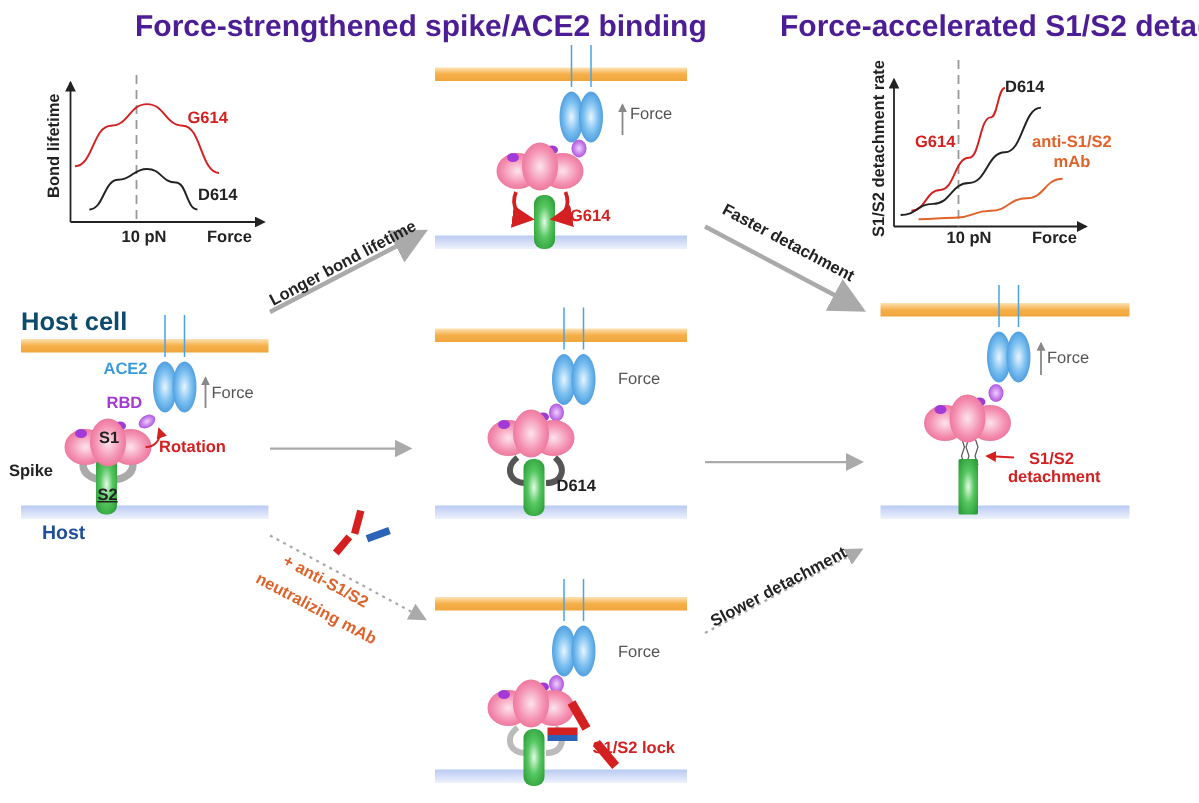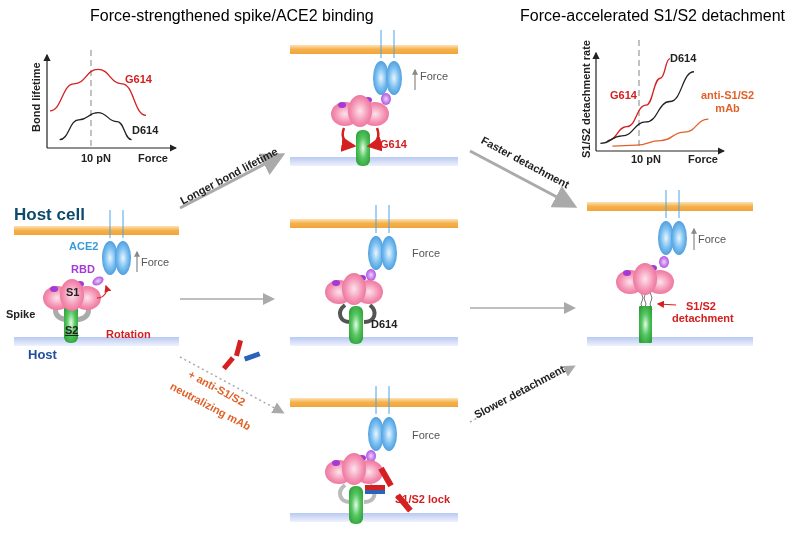--- a/index.html
+++ b/index.html
@@ -1,18 +1,18 @@
 <!DOCTYPE html>
 <html><head>
 <meta charset="utf-8">
 <style>
   html,body{margin:0;padding:0;background:#fff;}
   body{width:799px;height:535px;position:relative;overflow:hidden;font-family:"Liberation Sans",sans-serif;}
   .abs{position:absolute;}
-  .title{font-weight:normal;font-size:16px;color:#000000;white-space:nowrap;}
+  .title{font-weight:bold;font-size:20px;color:#4c1d95;white-space:nowrap;}
   .lbl{font-weight:bold;font-size:11px;white-space:nowrap;}
   .rot{transform-origin:left top;}
   svg{position:absolute;left:0;top:0;}
 </style>
 </head>
 <body>
 
 <div class="abs title" style="left:90px;top:7px;">Force-strengthened spike/ACE2 binding</div>
 <div class="abs title" style="left:520px;top:7px;">Force-accelerated S1/S2 detachment</div>
 
@@ -176,30 +176,30 @@
 <div class="abs lbl" style="left:81px;top:152px;color:#222;">10 pN</div>
 <div class="abs lbl" style="left:138px;top:152px;color:#222;">Force</div>
 <div class="abs lbl" style="left:125px;top:73px;color:#d42020;">G614</div>
 <div class="abs lbl" style="left:132px;top:124px;color:#222;">D614</div>
 
 <div class="abs lbl rot" style="left:580px;top:158px;transform:rotate(-90deg);color:#222;">S1/S2 detachment rate</div>
 <div class="abs lbl" style="left:631px;top:153px;color:#222;">10 pN</div>
 <div class="abs lbl" style="left:688px;top:153px;color:#222;">Force</div>
 <div class="abs lbl" style="left:610px;top:89px;color:#d42020;">G614</div>
 <div class="abs lbl" style="left:670px;top:52px;color:#222;">D614</div>
-<div class="abs lbl" style="left:688px;top:89px;color:#e0622a;text-align:center;line-height:13px;margin-left:13px;">anti-S1/S2<br>mAb</div>
+<div class="abs lbl" style="left:688px;top:89px;color:#e0622a;text-align:center;line-height:13px;">anti-S1/S2<br>mAb</div>
 
 <div class="abs lbl" style="left:14px;top:205px;font-size:17px;color:#0c4a6e;">Host cell</div>
 <div class="abs lbl" style="left:28px;top:347px;font-size:13px;color:#1f4e9a;">Host</div>
 <div class="abs lbl" style="left:69px;top:240px;color:#3a9ad9;">ACE2</div>
 <div class="abs lbl" style="left:71px;top:263px;color:#a33ad6;text-align:center;">RBD</div>
 <div class="abs lbl" style="left:66px;top:286px;color:#222;">S1</div>
 <div class="abs lbl" style="left:65px;top:324px;color:#222;text-decoration:underline;">S2</div>
 <div class="abs lbl" style="left:6px;top:308px;color:#222;">Spike</div>
-<div class="abs lbl" style="left:106px;top:292px;color:#d42020;margin-top:36px;">Rotation</div>
+<div class="abs lbl" style="left:106px;top:292px;color:#d42020;">Rotation</div>
 <div class="abs lbl" style="left:141px;top:256px;color:#555;font-weight:normal;">Force</div>
 
 <div class="abs lbl" style="left:420px;top:70px;color:#555;font-weight:normal;">Force</div>
 <div class="abs lbl" style="left:380px;top:138px;color:#d42020;">G614</div>
 
 <div class="abs lbl" style="left:412px;top:247px;color:#555;font-weight:normal;">Force</div>
 <div class="abs lbl" style="left:371px;top:318px;color:#222;">D614</div>
 
 <div class="abs lbl" style="left:412px;top:429px;color:#555;font-weight:normal;">Force</div>
 <div class="abs lbl" style="left:395px;top:493px;color:#d42020;">S1/S2 lock</div>

